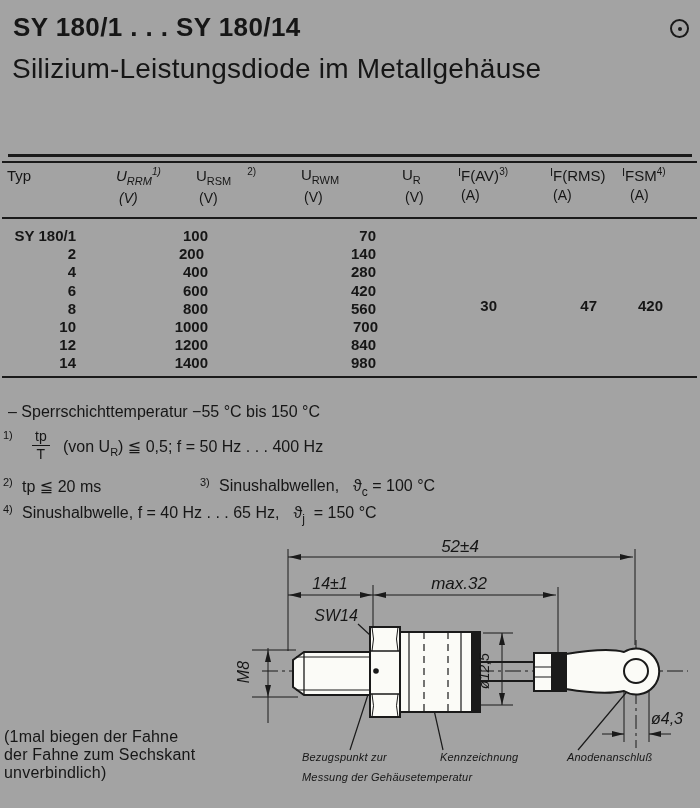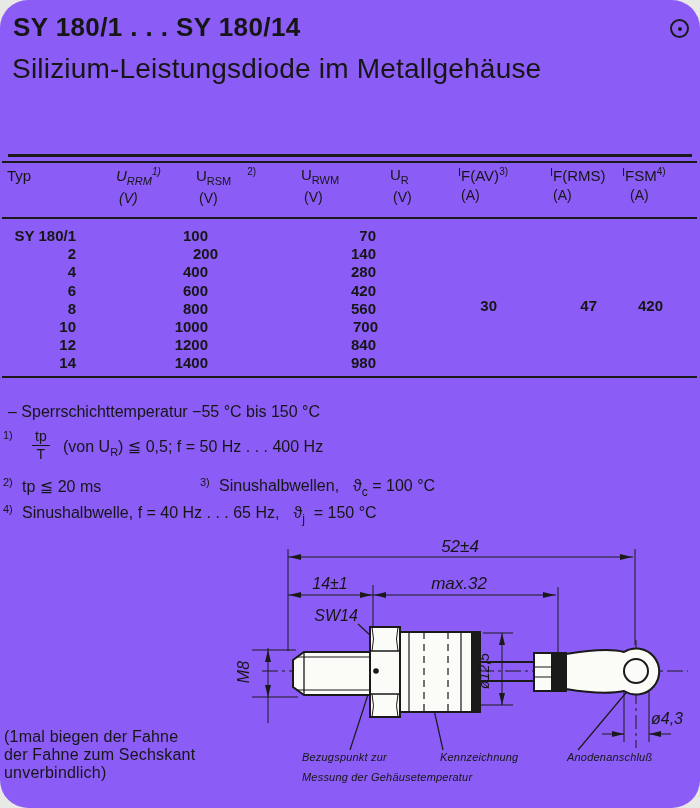--- a/index.html
+++ b/index.html
@@ -1,20 +1,19 @@
 <!DOCTYPE html>
 <html><head>
 <meta charset="utf-8">
 <style>
   html,body{margin:0;padding:0;background:#e8e8e4;}
   .page{
     position:relative;width:700px;height:808px;margin:0 auto;
-    background:#8b5cf6;color:#161616;overflow:hidden;
+    background:#a3a3a3;color:#161616;overflow:hidden;
     font-family:"Liberation Sans", sans-serif;
-    border-radius:28px;
   }
   .abs{position:absolute;}
   
   .title{font-size:26px;font-weight:700;letter-spacing:.4px;white-space:nowrap;}
   .subtitle{font-size:28px;font-weight:400;letter-spacing:.2px;white-space:nowrap;}
   .corner-circle{width:15px;height:15px;border:2px solid #1a1a1a;border-radius:50%;
     display:flex;align-items:center;justify-content:center;}
   .corner-circle::after{content:"";width:4px;height:4px;background:#1a1a1a;border-radius:50%;}
   .rule{background:#1a1a1a;}
   
@@ -58,21 +57,21 @@
     <span class="unit">(V)</span>
   </div>
   <div class="abs th" style="left:196px;top:166px;">
     <span>U</span><span class="sub">RSM</span><span class="sup" style="margin-left:16px;">2)</span>
     <span class="unit">(V)</span>
   </div>
   <div class="abs th" style="left:301px;top:166px;">
     <span>U</span><span class="sub">RWM</span>
     <span class="unit">(V)</span>
   </div>
-  <div class="abs th" style="left:390px;top:166px;">
+  <div class="abs th" style="left:402px;top:166px;">
     <span>U</span><span class="sub">R</span>
     <span class="unit">(V)</span>
   </div>
   <div class="abs th" style="left:458px;top:166px;">
     <span class="isym">I</span><span>F(AV)</span><span class="sup">3)</span>
     <span class="unit">(A)</span>
   </div>
   <div class="abs th" style="left:550px;top:166px;">
     <span class="isym">I</span><span>F(RMS)</span>
     <span class="unit">(A)</span>
@@ -82,21 +81,21 @@
     <span class="unit" style="padding-left:8px;">(A)</span>
   </div>
 
   <div class="abs rule" style="left:2px;top:217px;width:695px;height:2px;"></div>
 
   <div class="abs typcell" style="left:6px;top:227px;width:70px;">SY 180/1</div>
   <div class="abs cell" style="left:128px;top:227px;width:80px;">100</div>
   <div class="abs cell" style="left:296px;top:227px;width:80px;">70</div>
 
   <div class="abs typcell" style="left:6px;top:245px;width:70px;">2</div>
-  <div class="abs cell" style="left:138px;top:245px;width:80px;">200</div>
+  <div class="abs cell" style="left:124px;top:245px;width:80px;">200</div>
   <div class="abs cell" style="left:296px;top:245px;width:80px;">140</div>
 
   <div class="abs typcell" style="left:6px;top:263px;width:70px;">4</div>
   <div class="abs cell" style="left:128px;top:263px;width:80px;">400</div>
   <div class="abs cell" style="left:296px;top:263px;width:80px;">280</div>
 
   <div class="abs typcell" style="left:6px;top:282px;width:70px;">6</div>
   <div class="abs cell" style="left:128px;top:282px;width:80px;">600</div>
   <div class="abs cell" style="left:296px;top:282px;width:80px;">420</div>
 

